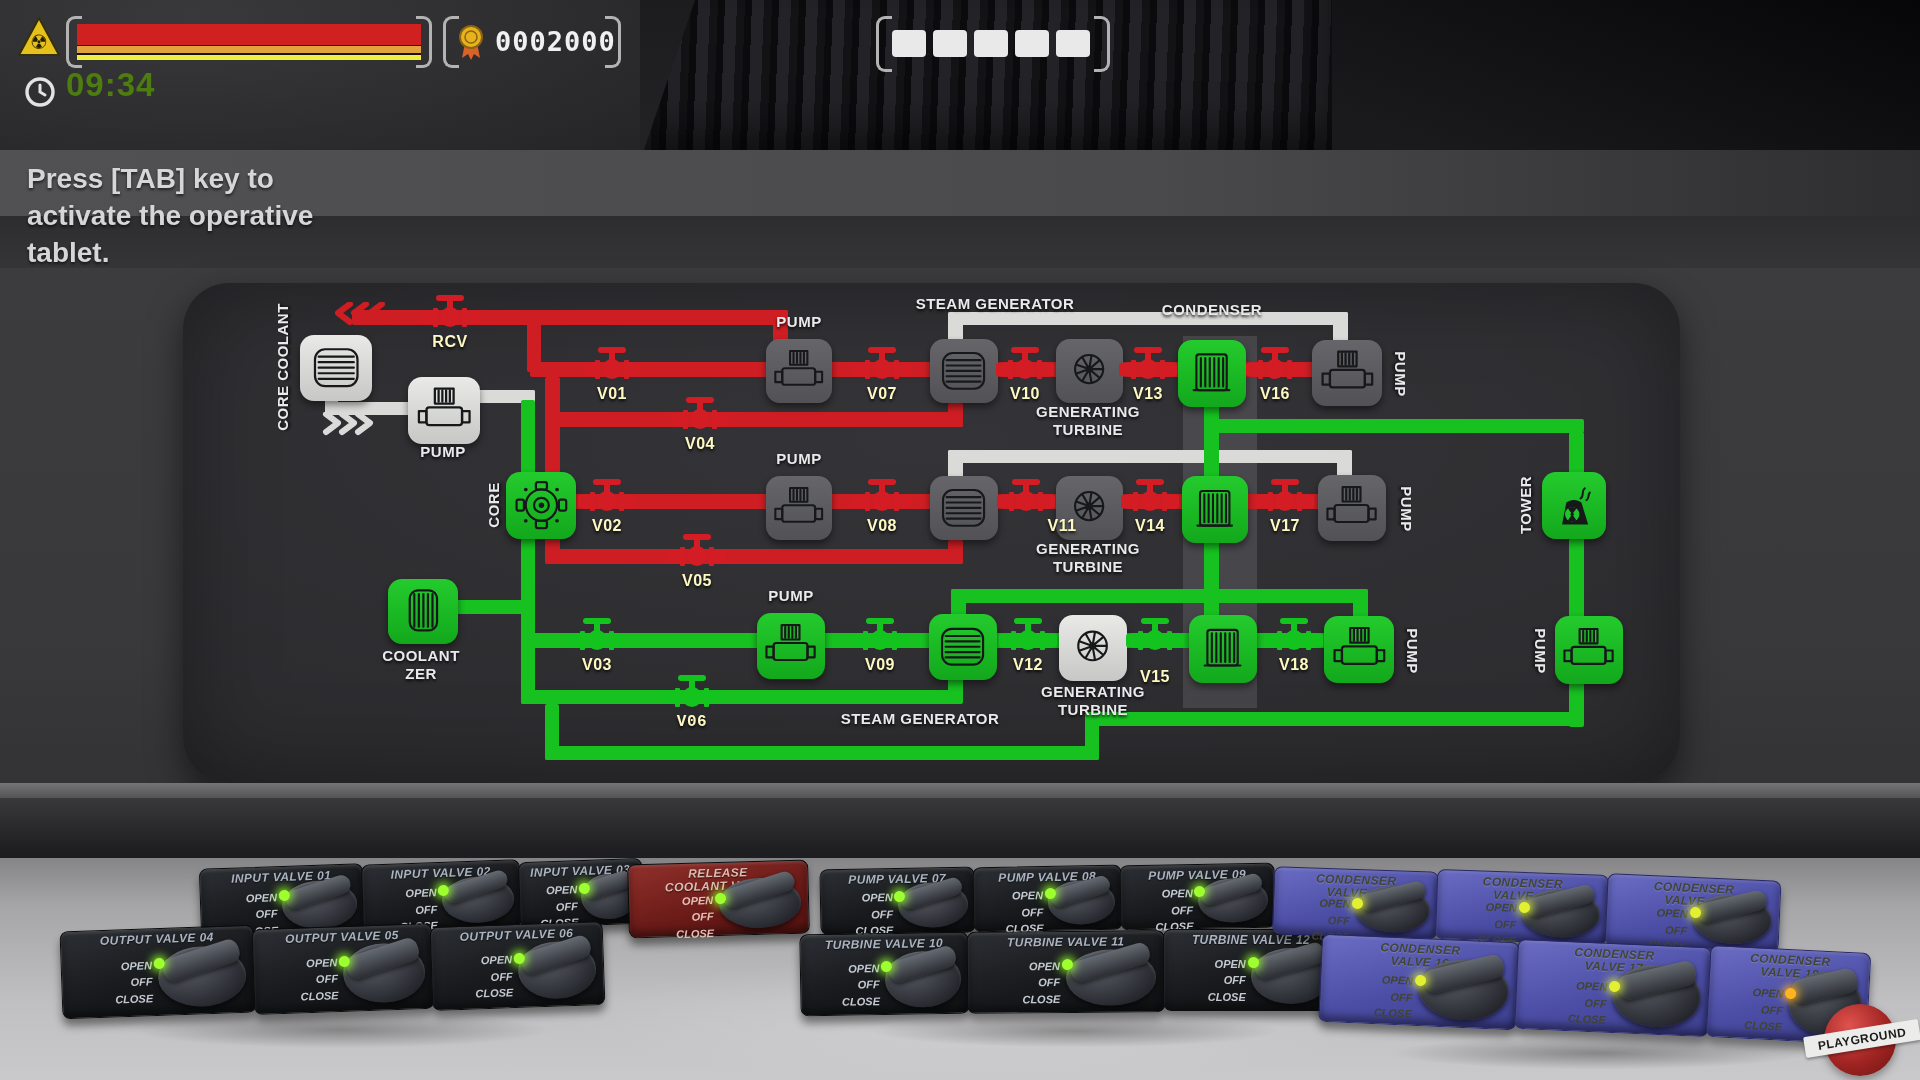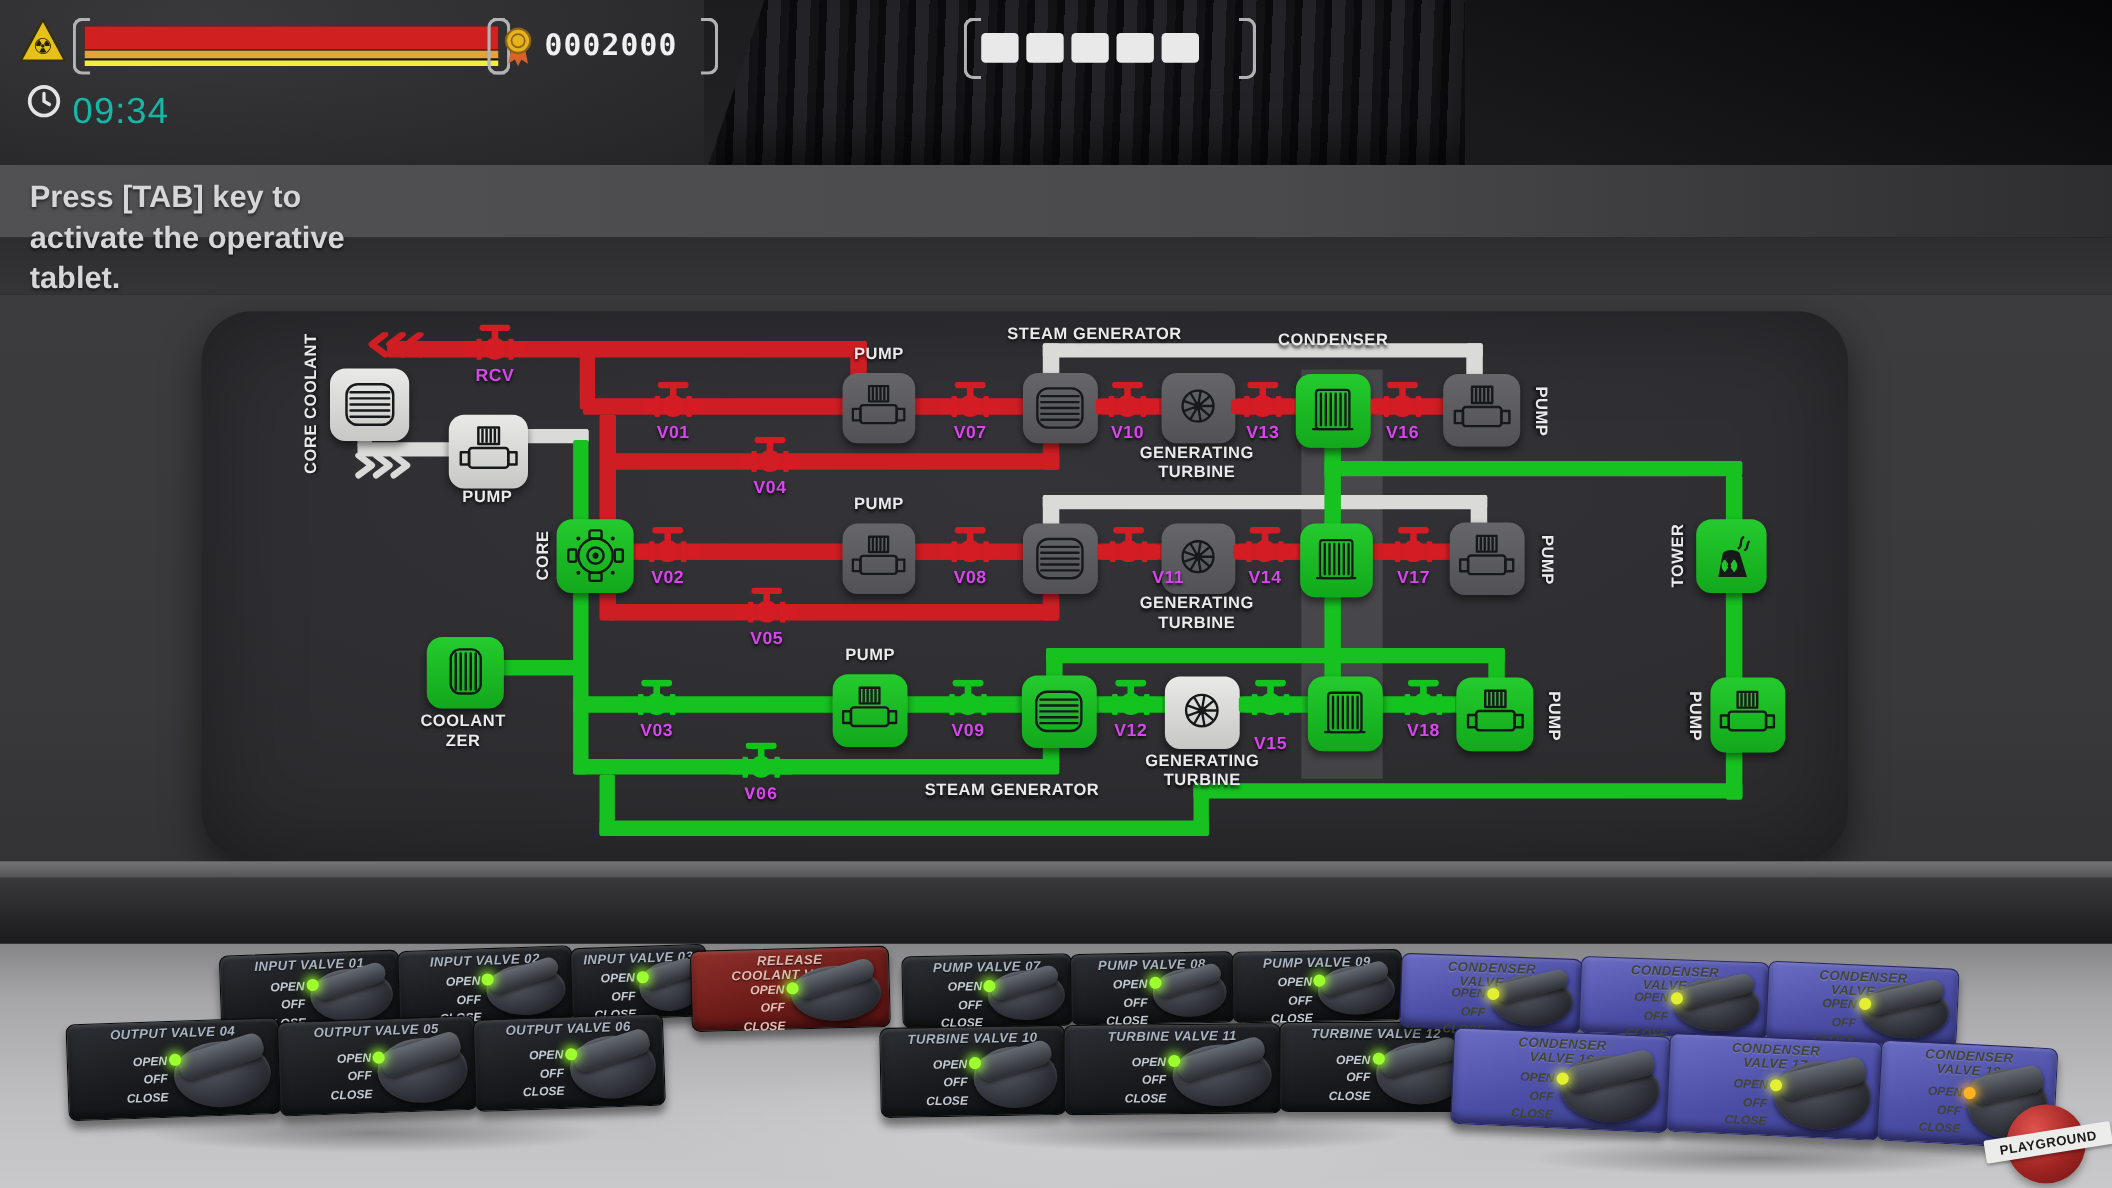--- a/index.html
+++ b/index.html
@@ -24,52 +24,52 @@
          box-shadow:0 14px 34px rgba(0,0,0,.5),inset 0 0 90px rgba(0,0,0,.35);}
   #wall-lip{left:0;top:783px;width:1920px;height:15px;background:linear-gradient(180deg,#747476,#545457);}
   #wall-under{left:0;top:798px;width:1920px;height:62px;background:linear-gradient(180deg,#39393b,#1e1e20 85%);}
   #desk{left:0;top:858px;width:1920px;height:222px;
         background:linear-gradient(180deg,#858587 0%,#a6a6a8 22%,#c0c0c2 65%,#c9c9cb 100%);}
   #desk-glow{left:380px;top:930px;width:1200px;height:150px;
              background:radial-gradient(50% 60% at 50% 60%,rgba(255,255,255,.18),transparent 70%);}
   .grp-shadow{background:radial-gradient(50% 50% at 50% 50%,rgba(0,0,0,.32),transparent 72%);}
 
   
-  .bracket{position:absolute;padding-left:32px;}
+  .bracket{position:absolute;}
   .bracket::before,.bracket::after{content:"";position:absolute;top:0;bottom:0;width:13px;border:3px solid #b3b3b3;}
   .bracket::before{left:0;border-right:none;border-radius:9px 0 0 9px;}
   .bracket::after{right:0;border-left:none;border-radius:0 9px 9px 0;}
   #health-bar{position:absolute;left:11px;top:8px;right:11px;bottom:8px;background:#151515;
               display:flex;flex-direction:column;}
   #health-red{flex:0 0 21px;}
   #health-gold{flex:0 0 7px;margin-top:1px;}
   #health-yellow{flex:0 0 5px;margin-top:2px;}
   #score-text{position:absolute;left:52px;top:10px;font-family:"DejaVu Sans Mono",monospace;
               font-size:27px;font-weight:bold;color:#f0f0f0;letter-spacing:1px;}
   #energy-text{position:absolute;left:42px;top:11px;font-size:25px;font-weight:bold;color:#f2f2f2;letter-spacing:1px;}
   #energy-bar{position:absolute;left:84px;top:15px;width:128px;height:22px;background:#57575a;border-radius:2px;overflow:hidden;}
   #energy-fill{height:100%;}
   .slot{width:34px;height:27px;border-radius:4px;}
-  #clock-time{position:absolute;left:66px;top:82px;font-size:33px;font-weight:normal;color:#14b8a6;letter-spacing:1px;}
+  #clock-time{position:absolute;left:66px;top:66px;font-size:33px;font-weight:bold;color:#4d7c0f;letter-spacing:1px;}
   #hint{position:absolute;left:27px;top:160px;width:400px;font-size:28px;line-height:37px;
         font-weight:bold;color:#d6d6d8;text-shadow:0 2px 3px rgba(0,0,0,.6);}
 
   
   .pipe{position:absolute;z-index:2;border-radius:2px;}
   .node{position:absolute;z-index:3;display:flex;align-items:center;justify-content:center;
         border-radius:14px;box-shadow:0 4px 7px rgba(0,0,0,.45);}
   .node svg{width:84%;height:84%;}
   .node-green{background:linear-gradient(180deg,#24cb2d,#12a81c);}
   .node-gray{background:linear-gradient(180deg,#66666a,#525256);}
   .node-white{background:linear-gradient(180deg,#e9e9e7,#c7c7c5);}
   .valve{position:absolute;z-index:3;}
   .slabel{position:absolute;z-index:4;font-size:15px;font-weight:bold;color:#eaeaec;
           letter-spacing:.5px;text-align:center;white-space:nowrap;line-height:18px;
           text-shadow:0 2px 3px rgba(0,0,0,.85);}
-  .vlabel{position:absolute;z-index:4;font-size:16px;font-weight:bold;color:#d946ef;
+  .vlabel{position:absolute;z-index:4;font-size:16px;font-weight:bold;color:#fef9c3;
           transform:translate(-50%,0);text-shadow:0 2px 3px rgba(0,0,0,.85);letter-spacing:.5px;}
 
   
   .panel{position:absolute;border-radius:8px;border:1px solid #0a0b0c;
          box-shadow:0 7px 8px rgba(0,0,0,.45),inset 0 2px 3px rgba(255,255,255,.12),inset 0 -5px 8px rgba(0,0,0,.45);}
   .panel-dark{background:linear-gradient(165deg,#2c2f34 0%,#17191c 55%,#101214 100%);}
   .panel-red{background:linear-gradient(165deg,#90302b 0%,#6b1b18 55%,#551311 100%);}
   .panel-blue{background:linear-gradient(165deg,#6b6dc4 0%,#4c4ea6 55%,#3d3f90 100%);border-color:#26276b;}
   .p-title{position:absolute;left:3%;right:3%;top:4px;text-align:center;font-size:12px;
            font-weight:bold;font-style:italic;line-height:13px;letter-spacing:.4px;

